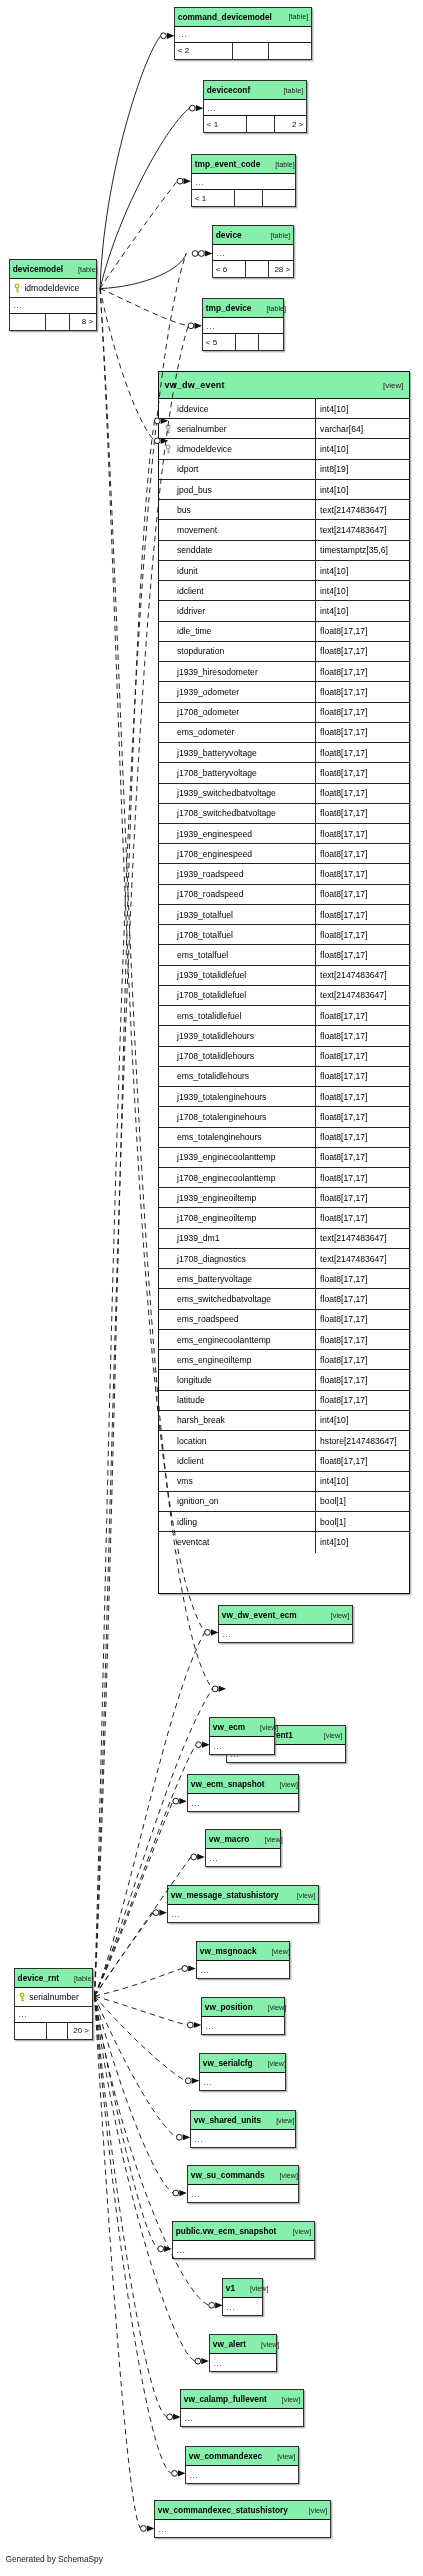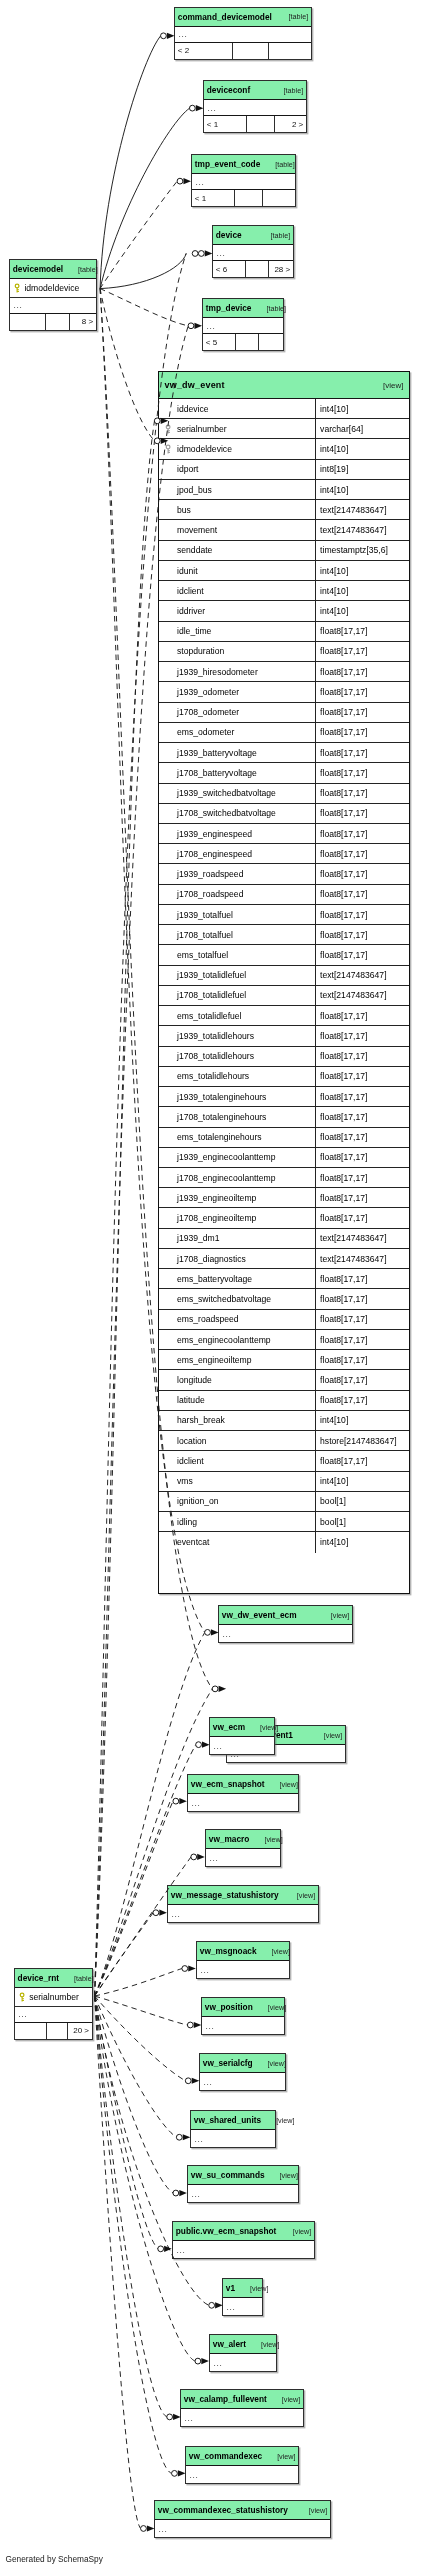--- a/index.html
+++ b/index.html
@@ -943,21 +943,21 @@
   <div class="box view-box" style="left:199px;top:2053px;width:87px">
     <div class="box-hd">
         <span class="bname">vw_serialcfg</span>
         <span class="btag">[view]</span>
       </div>
     <div class="box-more">
         <span>...</span>
       </div>
   </div>
 
-  <div class="box view-box" style="left:190px;top:2110px;width:86px">
+  <div class="box view-box" style="left:190px;top:2110px;width:106px">
     <div class="box-hd">
         <span class="bname">vw_shared_units</span>
         <span class="btag">[view]</span>
       </div>
     <div class="box-more">
         <span>...</span>
       </div>
   </div>
 
   <div class="box view-box" style="left:187px;top:2165px;width:112px">

